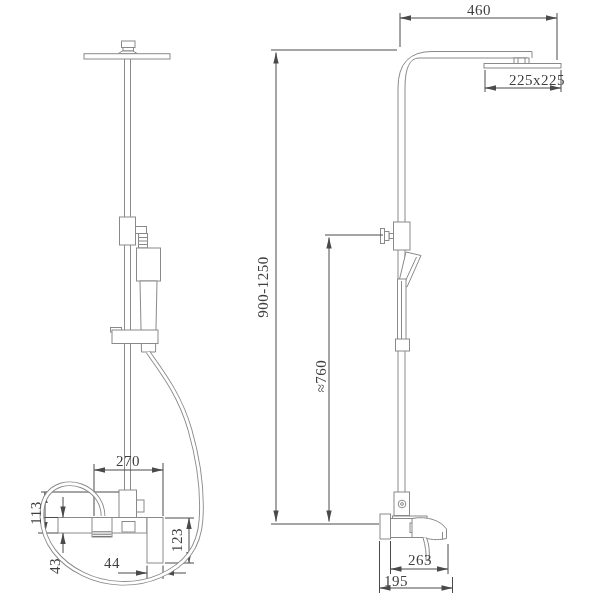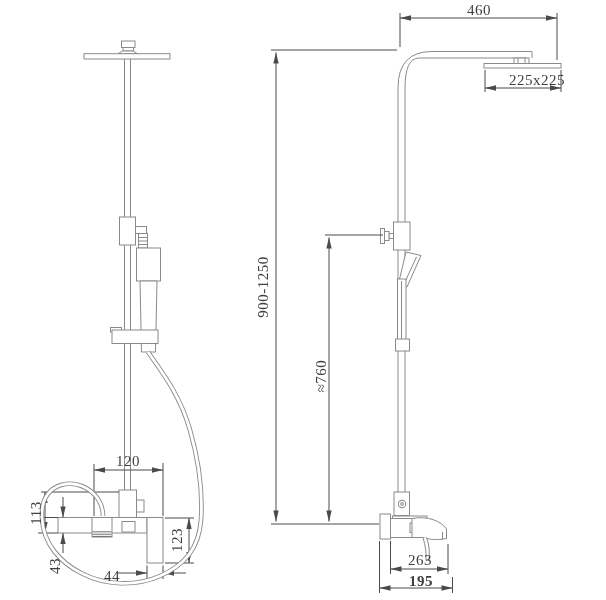--- a/index.html
+++ b/index.html
@@ -18,24 +18,24 @@
   }
   .dim.rot{transform:translate(-50%,-50%) rotate(-90deg);}
   
   .l460{left:479px;top:10px;}
   .l225{left:537px;top:80px;}
   .l900{left:263px;top:287px;}
   .l760{left:321px;top:376px;}
   .l190{left:128px;top:461px;}
   .l113{left:36px;top:513px;}
   .l43{left:55px;top:566px;}
-  .l44{left:112px;top:563px;margin-top:13px;}
+  .l44{left:112px;top:563px;}
   .l123{left:177px;top:540px;}
   .l168{left:420px;top:560px;}
-  .l195{left:421px;top:581px;font-weight:bold;}
+  .l195{left:396px;top:581px;}
 </style>
 </head>
 <body>
 
 <div id="canvas">
 
 <svg id="linework" width="606" height="600" viewBox="0 0 606 600">
   <defs>
     <marker id="arr" markerUnits="userSpaceOnUse" markerWidth="12" markerHeight="7" refX="11.5" refY="3.5" orient="auto-start-reverse">
       <path d="M0.5,0.8 L11.5,3.5 L0.5,6.2 Z" fill="#4a4a4a" stroke="none"></path>
@@ -206,20 +206,20 @@
       <line x1="452.5" y1="577" x2="452.5" y2="593"></line>
       <line x1="379.5" y1="588" x2="452.5" y2="588" marker-start="url(#arr)" marker-end="url(#arr)"></line>
     </g>
   </g>
 </svg>
 
   <div class="dim l460">460</div>
   <div class="dim l225">225x225</div>
   <div class="dim rot l900">900-1250</div>
   <div class="dim rot l760">≈760</div>
-  <div class="dim l190">120</div>
+  <div class="dim l190">270</div>
   <div class="dim rot l113">113</div>
   <div class="dim rot l43">43</div>
   <div class="dim l44">44</div>
   <div class="dim rot l123">123</div>
   <div class="dim l168">263</div>
   <div class="dim l195">195</div>
 </div>
 
 </body></html>

